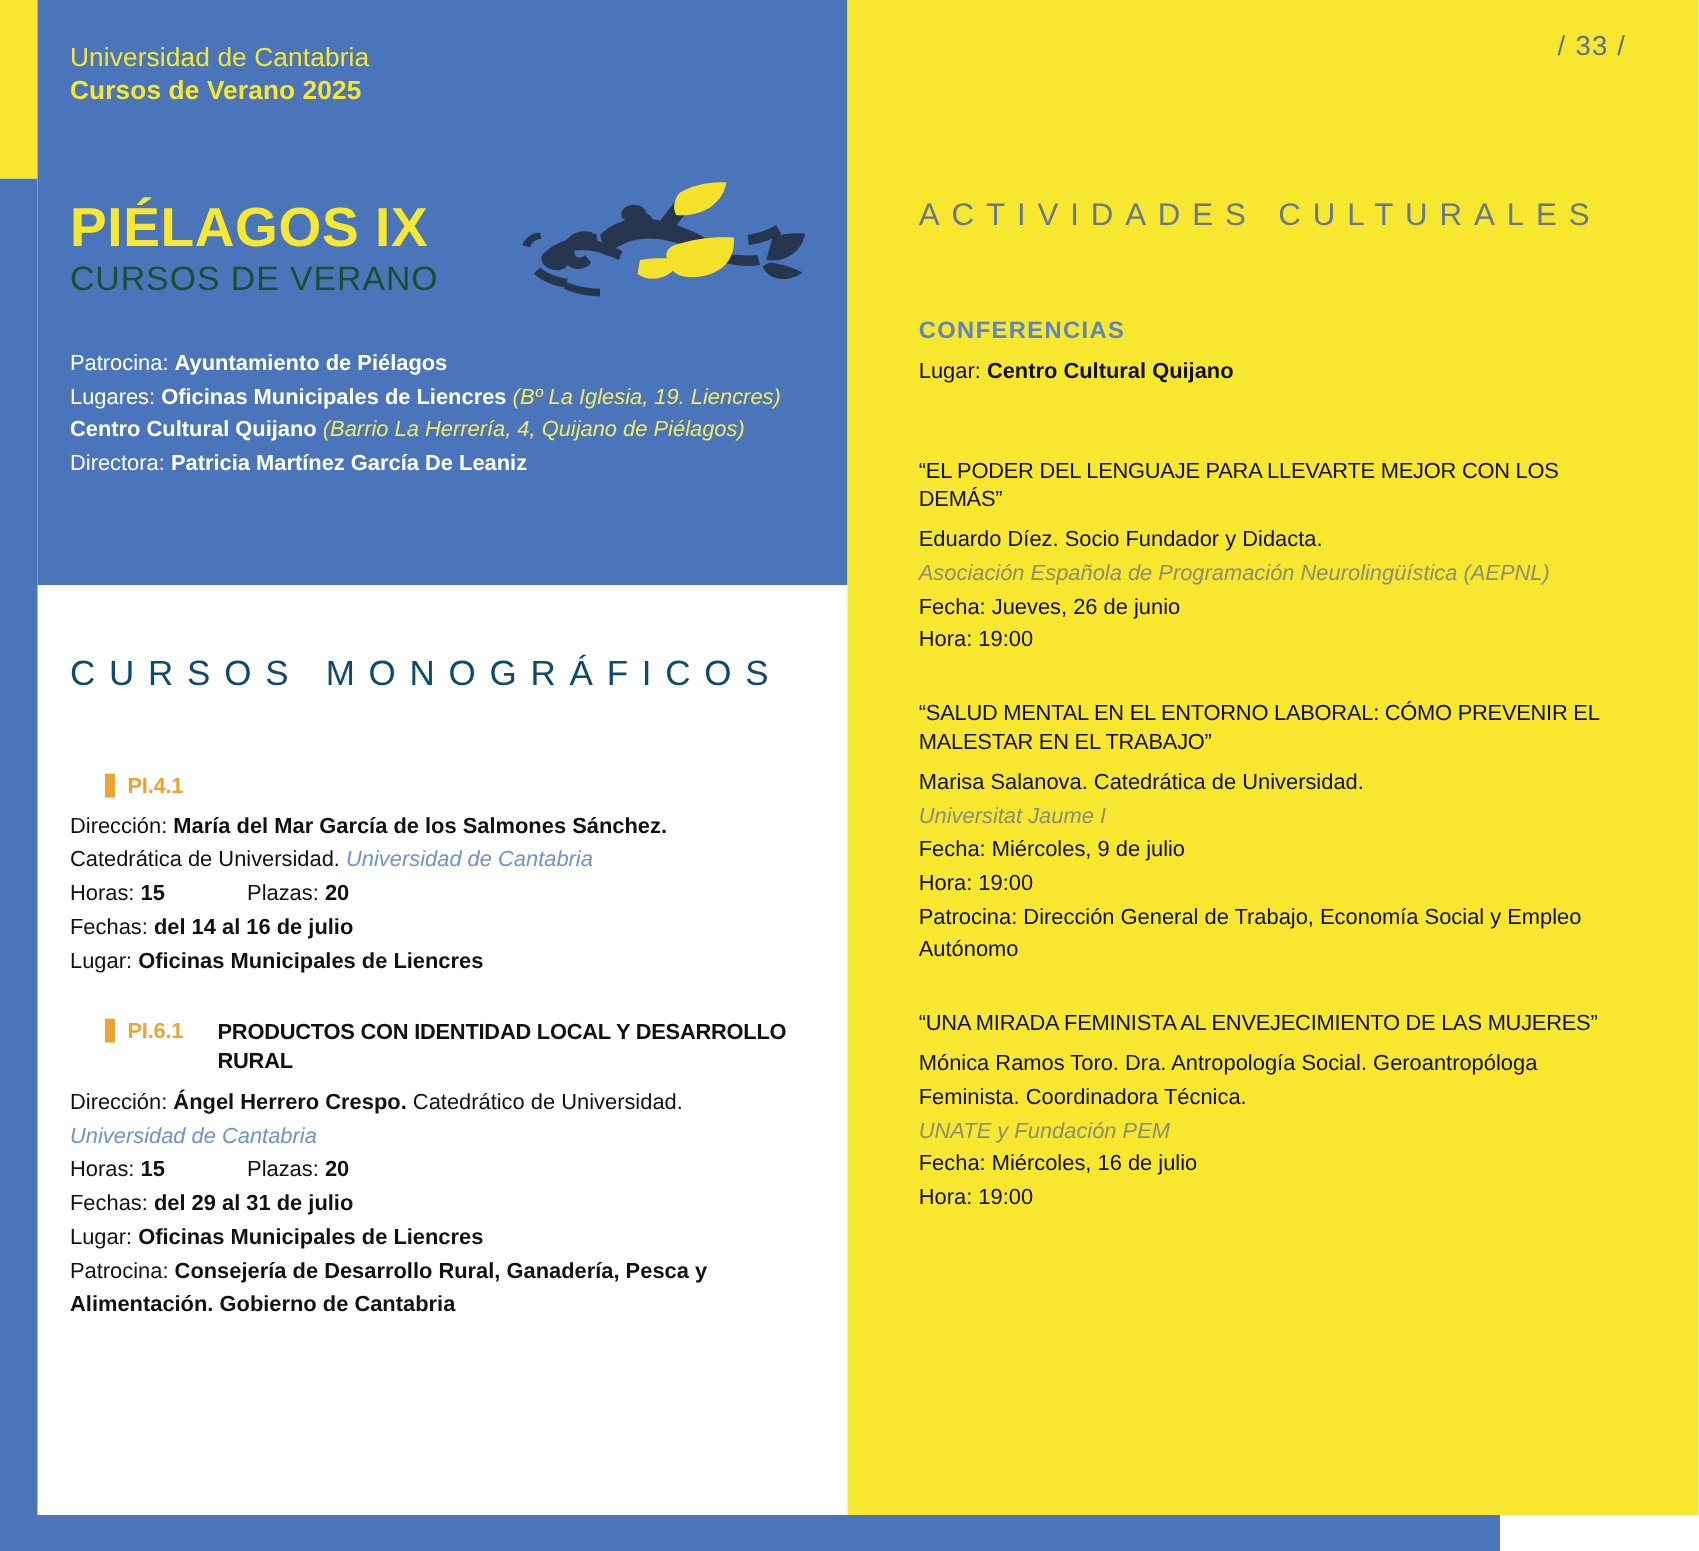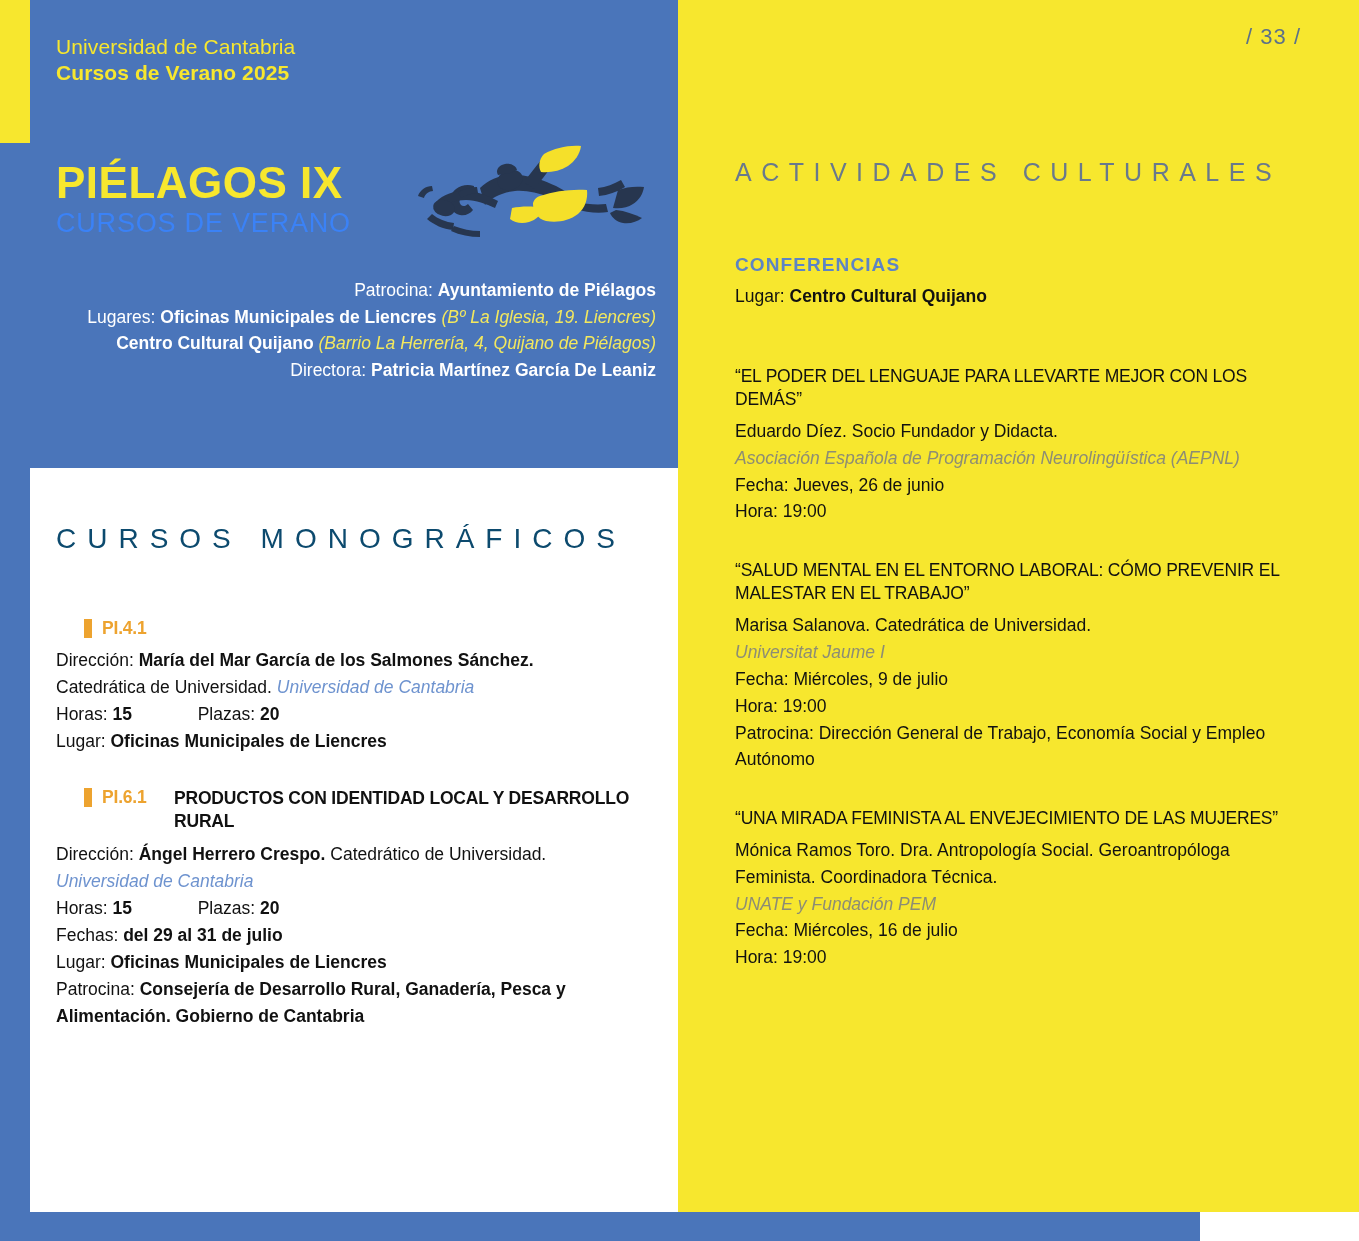--- a/index.html
+++ b/index.html
@@ -40,30 +40,30 @@
   .brand-line1 { font-size: 21px; color: #f7e72e; font-weight: 400; letter-spacing: .1px; }
   .brand-line2 { font-size: 21px; color: #f7e72e; font-weight: 700; letter-spacing: .1px; }
 
   .hero-title {
     position: absolute; left: 56px; top: 161px;
     font-size: 44px; font-weight: 700; color: #f7e72e;
     letter-spacing: .5px; line-height: 1.0;
   }
   .hero-sub {
     position: absolute; left: 56px; top: 208px;
-    font-size: 27px; font-weight: 400; color: #3b82f6; letter-spacing: .8px;
+    font-size: 27px; font-weight: 400; color: #14532d; letter-spacing: .8px;
   }
 
   .hero-info {
     position: absolute; left: 56px; top: 277px; width: 600px;
     font-size: 17.5px; line-height: 1.52; color: #ffffff;
   }
   .hero-info b { font-weight: 700; color: #ffffff; }
   .hero-info i { font-style: italic; color: #f3e85e; }
-  .hero-info .row { display: block; text-align: right; }
+  .hero-info .row { display: block; }
 
   
   .diver-art {
     position: absolute; left: 362px; top: 130px; width: 310px; height: 120px;
   }
 
   
   .section-kicker {
     position: absolute; left: 56px; top: 523px;
     font-size: 28px; color: #0c4a6e; font-weight: 400;
@@ -223,20 +223,24 @@
           <i>Universidad de Cantabria</i>
         </span>
         <span class="inline-pair">
           <span>Horas:</span>
           <b>15</b>
           <span class="gap"></span>
           <span>Plazas:</span>
           <b>20</b>
         </span>
         <span class="fld">
+          <span>Fechas:</span>
+          <b>del 14 al 16 de julio</b>
+        </span>
+        <span class="fld">
           <span>Lugar:</span>
           <b>Oficinas Municipales de Liencres</b>
         </span>
       </div>
     </div>
 
     <div class="course">
       <div class="course-head">
         <div class="course-bullet"></div>
         <div class="course-code">PI.6.1</div>

